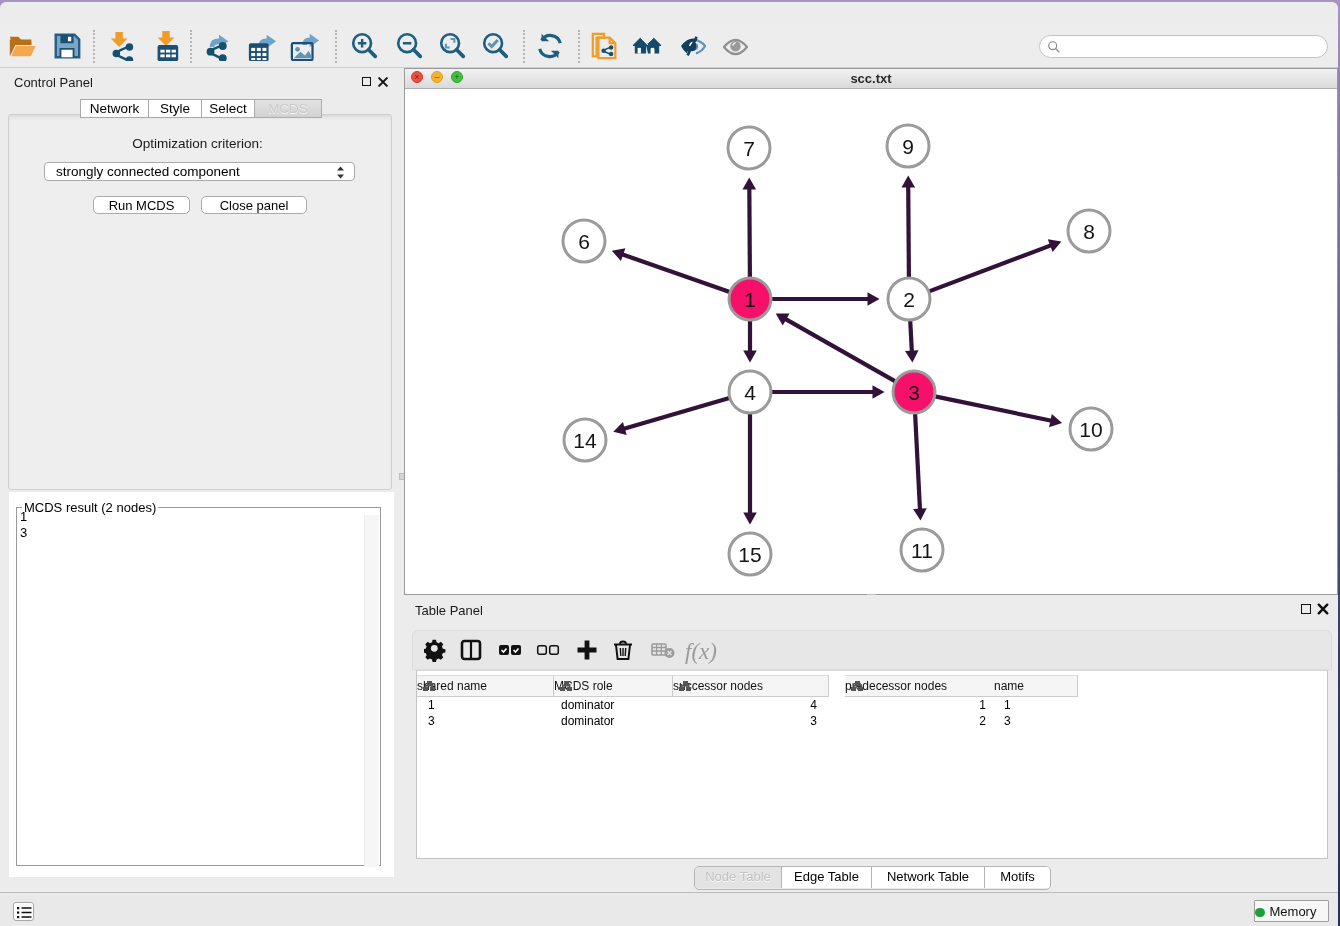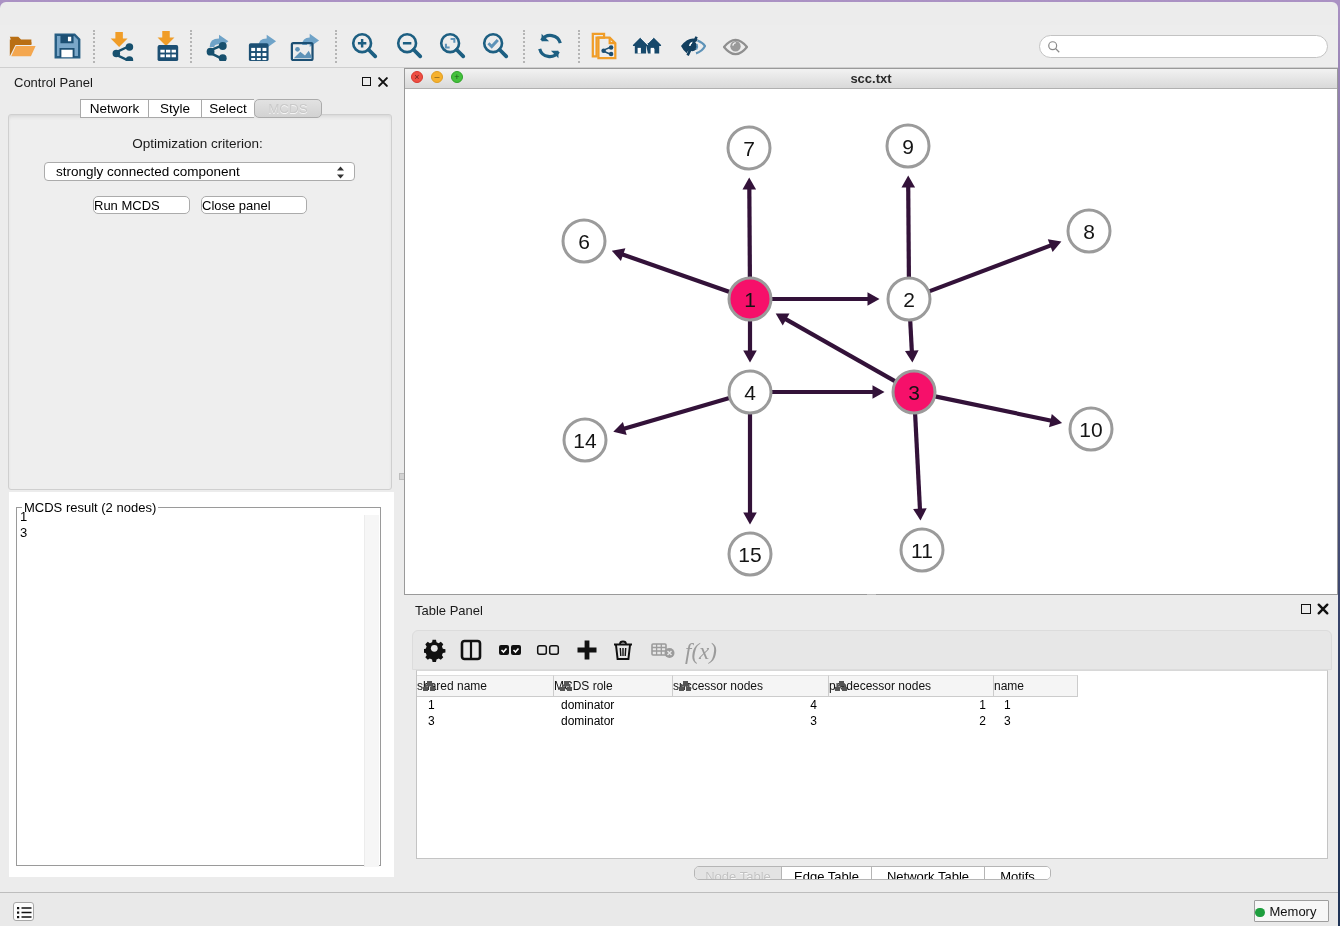--- a/index.html
+++ b/index.html
@@ -5,42 +5,42 @@
 html,body{width:1340px;height:926px;overflow:hidden}
 body{font-family:"Liberation Sans",sans-serif;background:linear-gradient(180deg,#ab92c4 0px,#8d7cab 120px,#585a85 420px,#2c3b60 700px,#1f3356 926px);position:relative}
 #win{position:absolute;left:0;top:2px;width:1338px;height:924px;background:#ececec;border-radius:6px 6px 0 0;overflow:hidden}
 #titlebar{position:absolute;left:0;top:0;width:1340px;height:22px;background:#f6f6f6;border-bottom:1px solid #d8d8d8}
 .tl{position:absolute;top:7px;width:12px;height:12px;border-radius:50%;background:#dcdcdc;border:1px solid #c8c8c8}
 #wtitle{position:absolute;top:4px;width:100%;text-align:center;font-size:13px;color:#ababab}
 #toolbar{position:absolute;left:0;top:23px;width:1340px;height:43px;background:#ededed;border-bottom:1px solid #cfcfcf}
 .sep{position:absolute;top:5px;height:33px;width:0;border-left:2px dotted #b5b5b5}
 .ti{position:absolute;top:6px;width:30px;height:30px}
 .ctab{position:absolute;top:31px;height:19px;background:#fff;border:1px solid #a9a9a9;border-right:none;font-size:13.5px;font-weight:500;color:#000;text-align:center;line-height:18px}
-.ctab.sel{background:linear-gradient(#e2e2e2,#d2d2d2);color:#c9c9c9;text-shadow:0 1px 0 #f5f5f5;border:1px solid #ababab;border-radius:5px}
+.ctab.sel{background:linear-gradient(#e2e2e2,#d2d2d2);color:#c9c9c9;text-shadow:0 1px 0 #f5f5f5;border:1px solid #ababab;border-radius:0}
 #tabcontent{position:absolute;left:8px;top:46px;width:384px;height:376px;background:#eeeeee;border:1px solid #cfcfcf;border-radius:3px;box-shadow:inset 0 3px 4px -2px #d0d0d0}
 #combo{position:absolute;left:44px;top:94px;width:311px;height:19px;background:#fff;border:1px solid #ababab;border-radius:4px;font-size:13.5px;color:#000;line-height:18px;padding-left:11px}
-.cbtn{position:absolute;top:128px;height:18px;background:#fff;border:1px solid #ababab;border-radius:5px;font-size:13px;text-align:left;line-height:17px;color:#000}
+.cbtn{position:absolute;top:128px;height:18px;background:#fff;border:1px solid #ababab;border-radius:5px;font-size:13px;text-align:center;line-height:17px;color:#000}
 #resultpanel{position:absolute;left:9px;top:424px;width:385px;height:385px;background:#fff}
 #mcdsgroup{position:absolute;left:7px;top:8px;width:365px;height:366px;border:1px solid #9a9a9a;background:#fff}
 #mcdsgroup legend{font-size:13px;color:#000;margin-left:5px;padding:0 2px}
 #mcdslist{position:absolute;left:3px;top:-6px;font-size:13px;line-height:16px;color:#000}
 #mcdssb{position:absolute;right:1px;top:0px;width:15px;height:352px;background:#f6f6f6;border-left:1px solid #ececec}
 #ttoolbar{position:absolute;left:8px;top:31px;width:920px;height:40px;background:#e7e7e7;border:1px solid #dcdcdc;border-radius:6px 6px 0 0}
 .tti{position:absolute;top:39px;width:24px;height:24px}
 #tgrid{position:absolute;left:12px;top:71px;width:912px;height:189px;background:#fff;border:1px solid #c4c4c4;border-top:1px solid #d8d8d8}
 .th{position:absolute;top:4px;height:22px;background:#f5f5f5;border-right:1px solid #ccc;border-top:1px solid #ddd;border-bottom:1px solid #ccc;font-size:12px;color:#111;text-align:left;line-height:21px}
 .hico{position:absolute;left:6px;top:5px;width:12px;height:11px;background:
  linear-gradient(#555,#555) 3.5px 0/5px 4px no-repeat,
  linear-gradient(#555,#555) 0 6px/5px 4px no-repeat,
  linear-gradient(#555,#555) 7px 6px/5px 4px no-repeat,
  linear-gradient(#555,#555) 2px 4px/8px 1.5px no-repeat,
  linear-gradient(#555,#555) 2px 3px/1.5px 3px no-repeat,
  linear-gradient(#555,#555) 8.7px 3px/1.5px 3px no-repeat}
 .tr1{position:absolute;font-size:12px;color:#000;white-space:nowrap}
-#btabs{position:absolute;left:290px;top:267px;height:14px;border:1px solid #b5b5b5;border-radius:5px;overflow:hidden;display:flex}
+#btabs{position:absolute;left:290px;top:267px;height:24px;border:1px solid #b5b5b5;border-radius:5px;overflow:hidden;display:flex}
 .btab{height:21px;background:#fff;border-right:1px solid #b5b5b5;font-size:13px;font-weight:500;color:#000;text-align:center;line-height:20px}
 .btab.dis{background:#e3e3e3;color:#c2c2c2;text-shadow:0 1px 0 #fafafa}
 #search{position:absolute;left:1039px;top:10px;width:289px;height:23px;background:#fff;border:1px solid #c3c3c3;border-radius:12px}
 #main{position:absolute;left:0;top:66px;width:1340px;height:824px;background:#ececec}
 #statusbar{position:absolute;left:0;top:890px;width:1340px;height:34px;background:#e9e9e9;border-top:1px solid #bdbdbd}
 #ctrl{position:absolute;left:0;top:0;width:395px;height:824px}
 #netwin{position:absolute;left:404px;top:0;width:934px;height:527px;background:#fff;border:1px solid #9a9a9a}
 #nettitle{position:absolute;left:0;top:0;width:932px;height:20px;background:linear-gradient(#f2f2f2,#d9d9d9);border-bottom:1px solid #b0b0b0}
 .mtl{position:absolute;top:2px;width:12px;height:12px;border-radius:50%;font-size:9px;line-height:11px;text-align:center;color:rgba(0,0,0,.55)}
 #netcontent{position:absolute;left:0;top:21px;width:932px;height:504px;background:#fff}
@@ -320,21 +320,21 @@
           <rect x="1" y="6" width="14" height="11" rx="1" fill="none" stroke="#9b9b9b" stroke-width="1.6"></rect>
           <path d="M1 9.5 h14 M1 13 h14 M5.6 6 v11 M10.3 6 v11" stroke="#9b9b9b" stroke-width="1.3"></path>
           <circle cx="18.5" cy="15" r="5" fill="#9b9b9b"></circle>
           <path d="M16.5 13 l4 4 m0 -4 l-4 4" stroke="#e7e7e7" stroke-width="1.4"></path>
         </svg>
    <div style="position:absolute;left:281px;top:40px;width:50px;font-size:23px;font-style:italic;color:#9b9b9b;font-family:'Liberation Serif',serif">f(x)</div>
    <div id="tgrid">
      <div class="th" style="left:0;width:137px"><span class="hico"></span>shared name</div>
      <div class="th" style="left:137px;width:119px"><span class="hico"></span>MCDS role</div>
      <div class="th" style="left:256px;width:156px"><span class="hico"></span>successor nodes</div>
-     <div class="th" style="left:412px;width:165px"><span class="hico"></span>predecessor nodes</div>
+     <div class="th" style="left:428px;width:165px"><span class="hico"></span>predecessor nodes</div>
      <div class="th" style="left:577px;width:84px">name</div>
      <div class="tr1" style="left:11px;top:27px">1</div>
      <div class="tr1" style="left:144px;top:27px">dominator</div>
      <div class="tr1" style="left:390px;top:27px;width:10px;text-align:right">4</div>
      <div class="tr1" style="left:559px;top:27px;width:10px;text-align:right">1</div>
      <div class="tr1" style="left:587px;top:27px">1</div>
      <div class="tr1" style="left:11px;top:43px">3</div>
      <div class="tr1" style="left:144px;top:43px">dominator</div>
      <div class="tr1" style="left:390px;top:43px;width:10px;text-align:right">3</div>
      <div class="tr1" style="left:559px;top:43px;width:10px;text-align:right">2</div>

